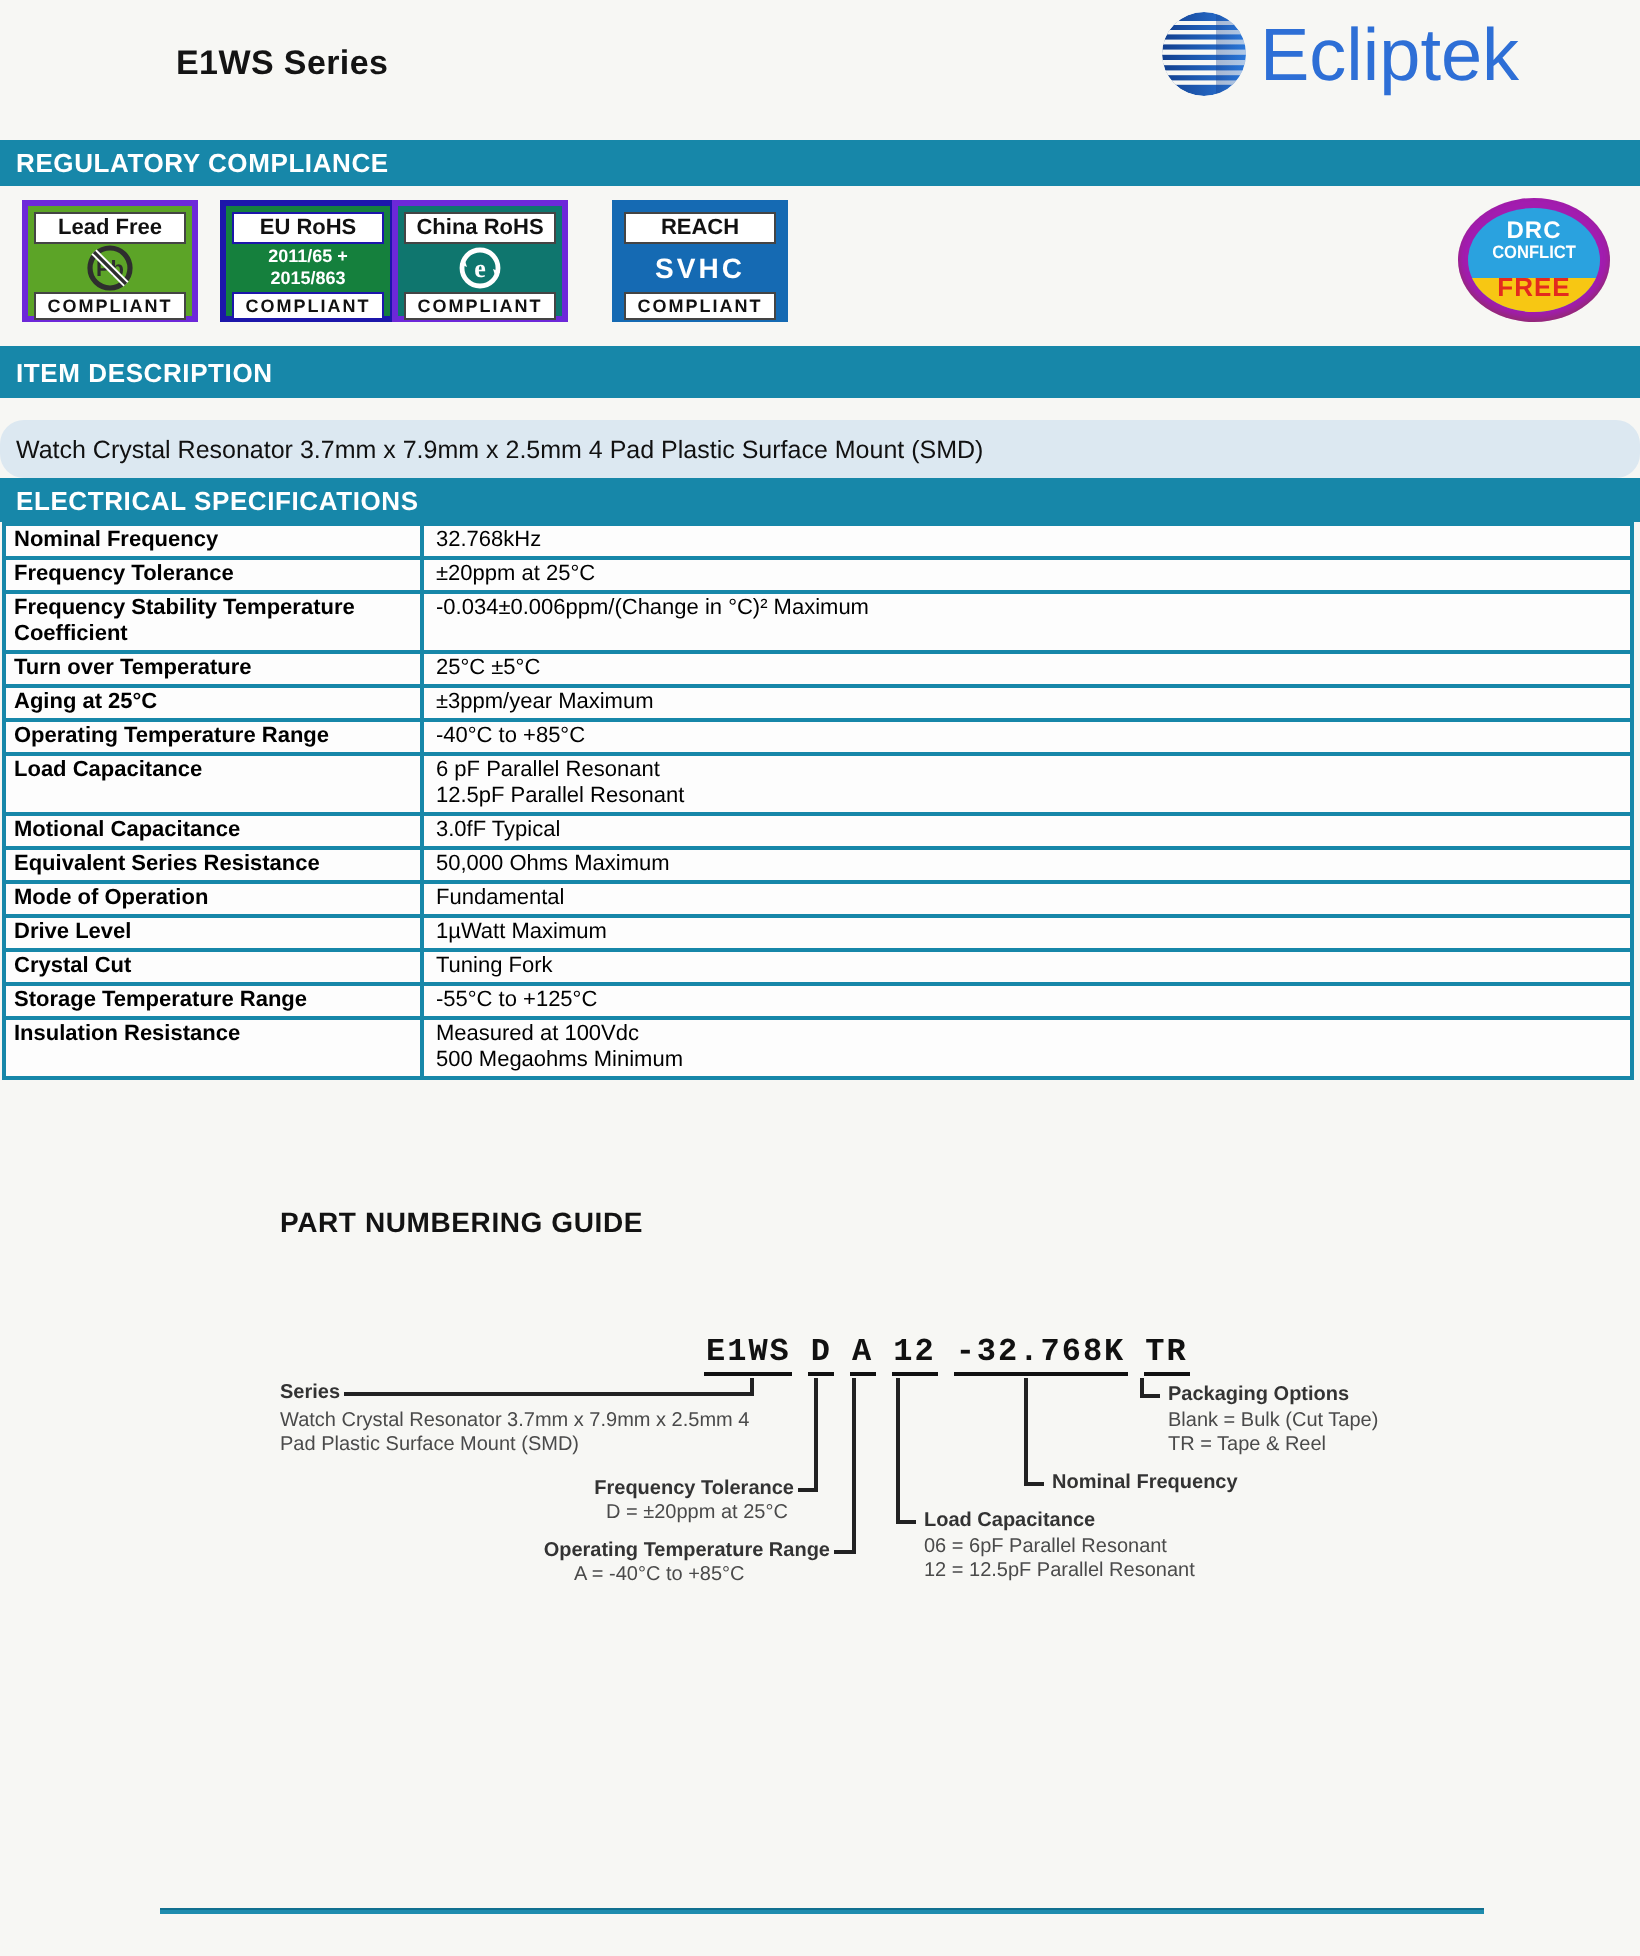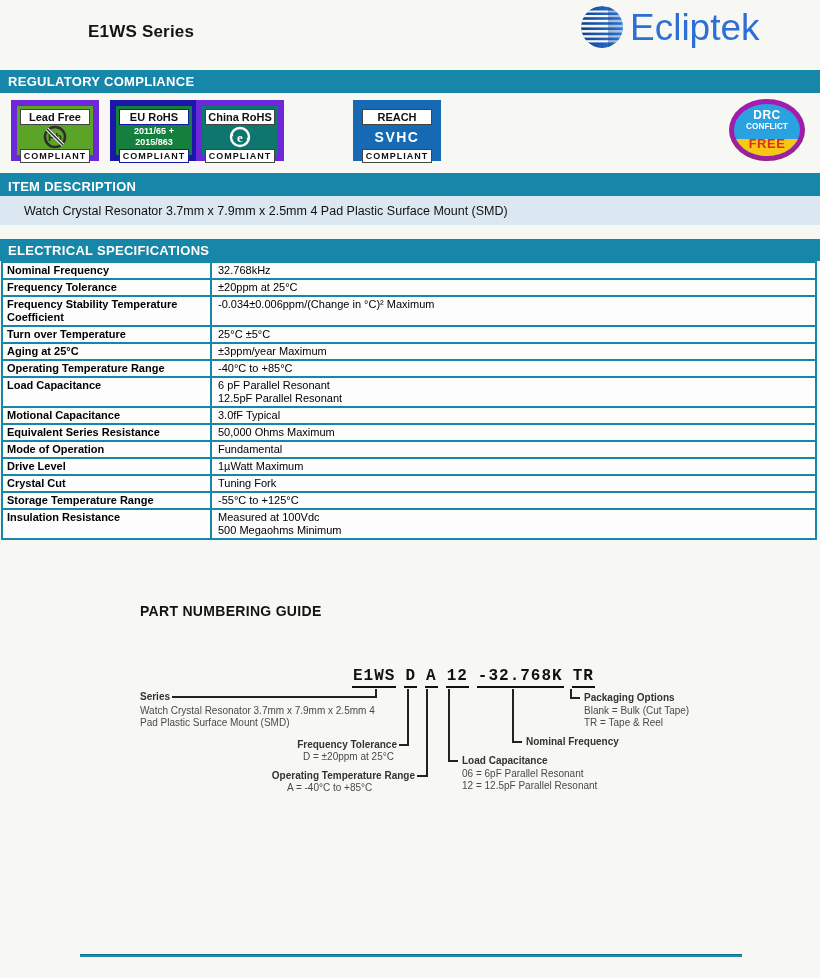--- a/index.html
+++ b/index.html
@@ -10,43 +10,43 @@
   .doc-title { position:absolute; left:88px; top:22px; font-size:17px; font-weight:bold; color:#141414; letter-spacing:.2px; }
   .logo { position:absolute; left:578px; top:2px; }
 
   
   .secbar { position:absolute; left:0; width:820px; background:#1787a9; color:#fff; font-weight:bold; font-size:13px; letter-spacing:.3px; display:flex; align-items:center; padding-left:8px; }
   .bar-reg { top:70px; height:23px; }
   .bar-item { top:173px; height:26px; }
   .bar-elec { top:239px; height:22px; }
 
   
-  .badge { position:absolute; top:100px; width:88px; height:61px; border:6px solid #6d28d9; padding:3px; }
+  .badge { position:absolute; top:100px; width:88px; height:61px; border:3px solid #6d28d9; padding:3px; }
   .b1 { left:11px;  background:#5ca427; }
   .b2 { left:110px; background:#15803d; border-color:#1c16aa; }
   .b3 { left:196px; background:#0f766e; }
-  .b4 { left:306px; background:#156ab3; border-color:#156ab3;margin-left:47px; }
+  .b4 { left:306px; background:#156ab3; border-color:#156ab3; }
   .badge-title { background:#fff; border:1px solid #444; text-align:center; font-weight:bold; font-size:11px; color:#111; height:16px; line-height:14px; }
   .badge-mid { height:24px; display:flex; align-items:center; justify-content:center; }
   .badge-mid-lines { color:#fff; font-size:9px; font-weight:bold; text-align:center; line-height:11px; }
   .badge-svhc { color:#fff; font-weight:bold; font-size:14px; letter-spacing:1.5px; }
   .badge-compliant { background:#fff; border:1px solid #444; text-align:center; font-weight:bold; font-size:9px; letter-spacing:1px; color:#111; height:14px; line-height:12px; }
   .b2 .badge-compliant, .b2 .badge-title { border-color:#1c16aa; }
 
   
   .drc { position:absolute; left:729px; top:99px; width:76px; height:62px; background:#a21caf; border-radius:50%; box-shadow:inset 0 -2px 3px rgba(120,70,0,.35); }
   .drc-inner { position:absolute; left:5px; top:5px; right:5px; bottom:5px; background:#2aa2df; border-radius:50%; overflow:hidden; }
   .drc-bottom { position:absolute; left:0; right:0; bottom:0; height:17px; background:#f7c713; }
   .drc-t { position:absolute; left:0; right:0; text-align:center; font-weight:bold; }
   .drc-t1 { top:4px;  color:#fff; font-size:12px; letter-spacing:.5px; }
   .drc-t2 { top:17px; color:#fff; font-size:9px; transform:scale(.92,1); }
   .drc-t3 { top:32px; color:#e32b1e; font-size:13px; letter-spacing:.5px; }
 
   
-  .item-row { position:absolute; left:0; top:196px; width:820px; height:29px; background:#dce8f1; display:flex; align-items:center; padding-left:24px; font-size:12.5px; color:#111; }
+  .item-row { position:absolute; left:0; top:210px; width:820px; height:29px; background:#dce8f1; display:flex; align-items:center; padding-left:8px; font-size:12.5px; color:#111;border-radius:12px; }
 
   
   .spec-table { position:absolute; left:1px; top:261px; width:816px; border:2px solid #1787a9; background:#fdfdfd; }
   .spec-row { display:flex; border-top:2px solid #1787a9; }
   .spec-row:first-child { border-top:none; }
   .spec-label { width:209px; border-right:2px solid #1787a9; font-weight:bold; font-size:11px; line-height:13px; padding:1px 4px; color:#000; }
   .spec-value { flex:1; font-size:11px; line-height:13px; padding:1px 6px; color:#000; white-space:pre-line; }
 
   
   .png-title { position:absolute; left:140px; top:603px; font-size:14px; font-weight:bold; color:#131313; letter-spacing:.3px; }

